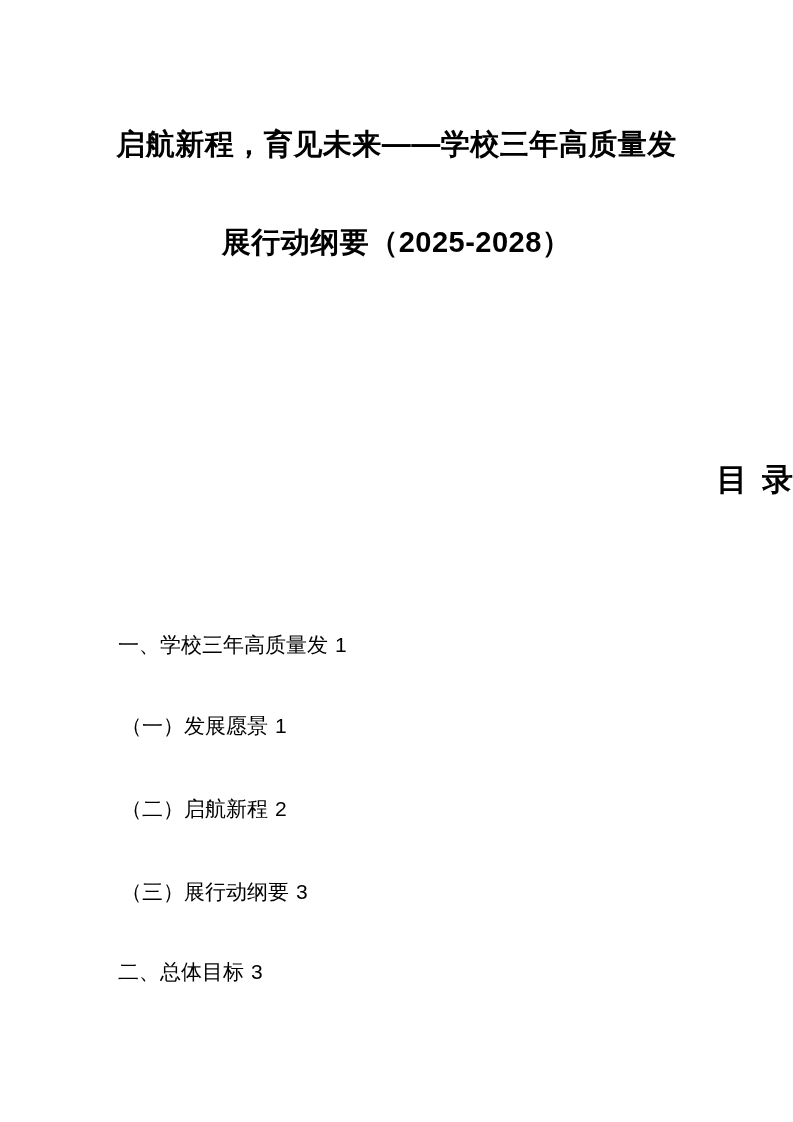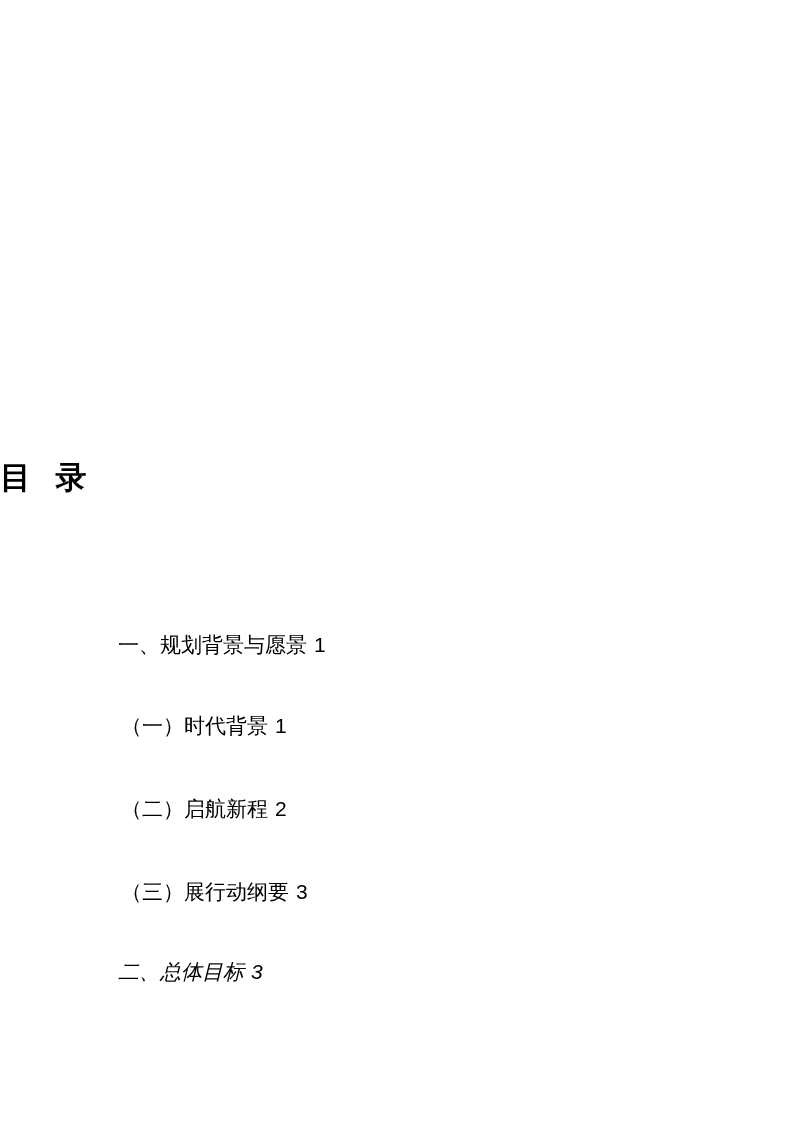--- a/index.html
+++ b/index.html
@@ -29,60 +29,61 @@
     color: #000000;
   }
   .doc-title.line1 { top: 128px; }
   .doc-title.line2 { top: 226px; }
   .toc-heading {
     position: absolute;
     top: 463px;
     left: 0;
     right: 0;
     margin: 0;
-    text-align: left;
+    text-align: right;
     font-size: 31px;
     font-weight: 700;
     line-height: 1.1;
     word-spacing: 6px;
     color: #000000;
-    font-family: Liberation Mono, monospace;
   }
   .toc-entry {
     position: absolute;
     margin: 0;
     font-size: 21px;
     font-weight: 400;
     line-height: 1.2;
     white-space: nowrap;
     color: #000000;
   }
   .toc-entry.lvl1 { left: 118px; }
   .toc-entry.lvl2 { left: 121px; }
   .toc-entry .pg { margin-left: 7px; }
   .toc-entry.e0 { top: 632px; }
   .toc-entry.e1 { top: 713px; }
   .toc-entry.e2 { top: 796px; }
   .toc-entry.e3 { top: 879px; }
-  .toc-entry.e4 { top: 959px; font-style: italic; }
+  .toc-entry.e4 { top: 959px; }
 </style>
 </head>
 <body>
 
 <div class="page">
 
+  <h1 class="doc-title line1">启航新程，育见未来——学校三年高质量发</h1>
 
+  <h1 class="doc-title line2">展行动纲要（2025-2028）</h1>
 
   <h2 class="toc-heading">目 录</h2>
 
   <div>
 
-    <p class="toc-entry lvl1 e0"><span>一、规划背景与愿景</span><span class="pg">1</span></p>
+    <p class="toc-entry lvl1 e0"><span>一、学校三年高质量发</span><span class="pg">1</span></p>
 
-    <p class="toc-entry lvl2 e1"><span>（一）时代背景</span><span class="pg">1</span></p>
+    <p class="toc-entry lvl2 e1"><span>（一）发展愿景</span><span class="pg">1</span></p>
 
     <p class="toc-entry lvl2 e2"><span>（二）启航新程</span><span class="pg">2</span></p>
 
     <p class="toc-entry lvl2 e3"><span>（三）展行动纲要</span><span class="pg">3</span></p>
 
     <p class="toc-entry lvl1 e4"><span>二、总体目标</span><span class="pg">3</span></p>
 
   </div>
 
 </div>

